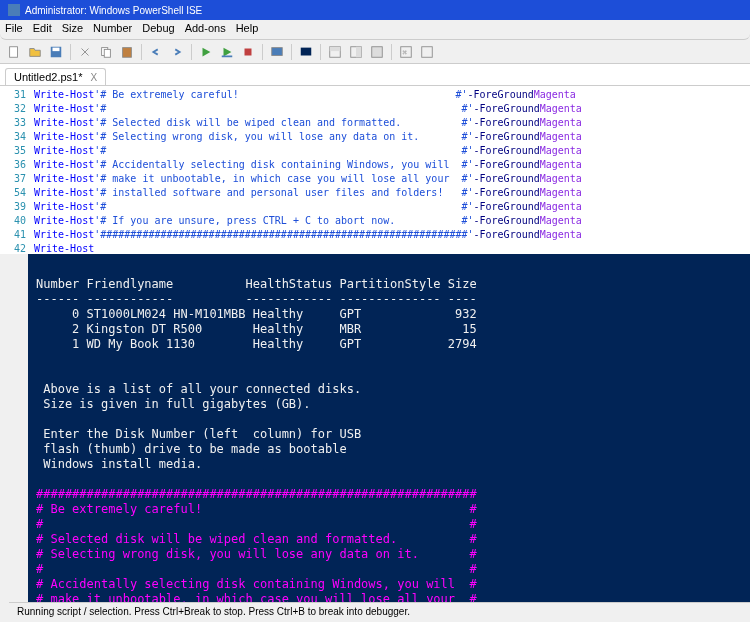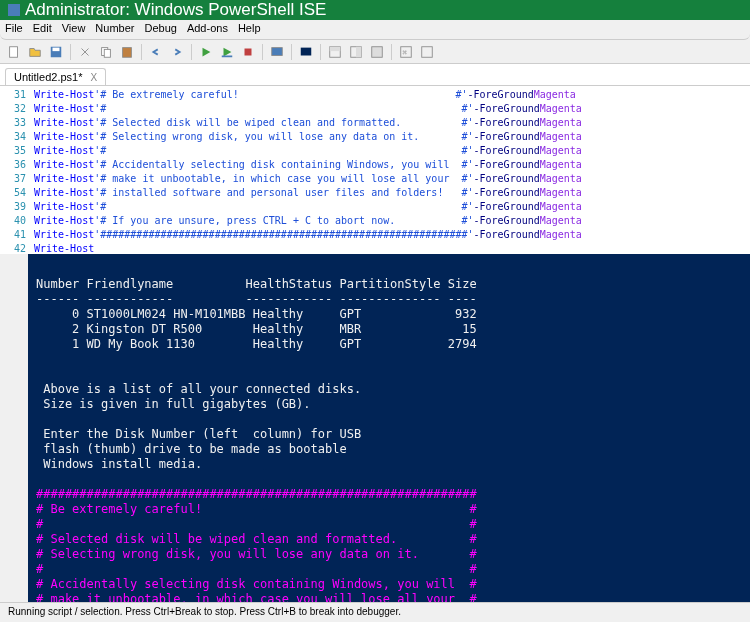--- a/index.html
+++ b/index.html
@@ -1,51 +1,51 @@
 <!DOCTYPE html>
 <html><head>
   <meta charset="utf-8">
   <style>
     * { margin: 0; padding: 0; box-sizing: border-box; }
     body { font-family: Consolas, monospace; font-size: 12px; background: #f0f0f0; width: 750px; height: 622px; overflow: hidden; }
-    .titlebar { background: #15803d; color: #fff; padding: 6px 8px; font-size: 17px; font-family: 'Segoe UI', sans-serif; height: 20px; display: flex; align-items: center; }
+    .titlebar { background: #1d4ed8; color: #fff; padding: 6px 8px; font-size: 10px; font-family: 'Segoe UI', sans-serif; height: 20px; display: flex; align-items: center; }
     .titlebar-icon { width: 12px; height: 12px; background: #4a7db8; margin-right: 5px; }
     .menubar { background: #f0f0f0; padding: 2px 5px; font-size: 11px; font-family: 'Segoe UI', sans-serif; height: 20px; display: flex; gap: 10px; border-bottom: 1px solid #ccc; border-radius: 6px; }
     .menubar span { cursor: pointer; }
     .toolbar { background: #f0f0f0; padding: 3px 5px; height: 24px; display: flex; gap: 3px; align-items: center; border-bottom: 1px solid #ccc; }
     .toolbar-btn { width: 18px; height: 18px; display: inline-flex; align-items: center; justify-content: center; cursor: pointer; }
     .toolbar-sep { width: 1px; height: 16px; background: #ccc; margin: 0 2px; }
     .tab-bar { background: #fff; height: 22px; display: flex; align-items: flex-end; border-bottom: 1px solid #ccc; padding-left: 5px; }
     .tab { background: #fff; border: 1px solid #ccc; border-bottom: none; padding: 2px 8px; font-size: 11px; font-family: 'Segoe UI', sans-serif; display: flex; align-items: center; gap: 8px; border-radius: 3px 3px 0 0; }
     .tab-close { color: #888; cursor: pointer; font-size: 10px; }
     .editor { background: #fff; overflow: auto; font-family: Consolas, monospace; font-size: 10px; padding: 2px 0; height: 168px; }
     .line { display: flex; white-space: pre; line-height: 14px; }
     .lineno { width: 34px; text-align: right; color: #2b91af; padding-right: 8px; user-select: none; }
     .cmd { color: #0000ff; }
     .str { color: #1d4ed8; }
     .param { color: #000080; }
     .type { color: #8a2be2; }
     .console { background: #012456; color: #fff; overflow: auto; font-family: Consolas, monospace; font-size: 12px; padding: 8px; height: 348px; line-height: 15px; white-space: pre; margin-left: 28px; }
     .c-white { color: #f0f0f0; }
     .c-magenta { color: #ff00ff; }
-    .statusbar { background: #f0f0f0; padding: 3px 8px; font-size: 10px; font-family: 'Segoe UI', sans-serif; height: 16px; border-top: 1px solid #ccc; }
+    .statusbar { background: #f0f0f0; padding: 3px 8px; font-size: 10px; font-family: 'Segoe UI', sans-serif; height: 16px; border-top: 1px solid #ccc; margin-left: 9px; }
     svg { width: 14px; height: 14px; }
   </style>
 </head>
 <body>
 
 <div class="titlebar">
   <div class="titlebar-icon"></div>
   <span>Administrator: Windows PowerShell ISE</span>
 </div>
 
 <div class="menubar">
   <span>File</span>
   <span>Edit</span>
-  <span>View</span>
+  <span>Size</span>
   <span>Number</span>
   <span>Debug</span>
   <span>Add-ons</span>
   <span>Help</span>
 </div>
 
 <div class="toolbar">
   <span class="toolbar-btn">
       <svg viewBox="0 0 16 16">
         <rect x="3" y="2" width="9" height="12" fill="#fff" stroke="#888"></rect>

